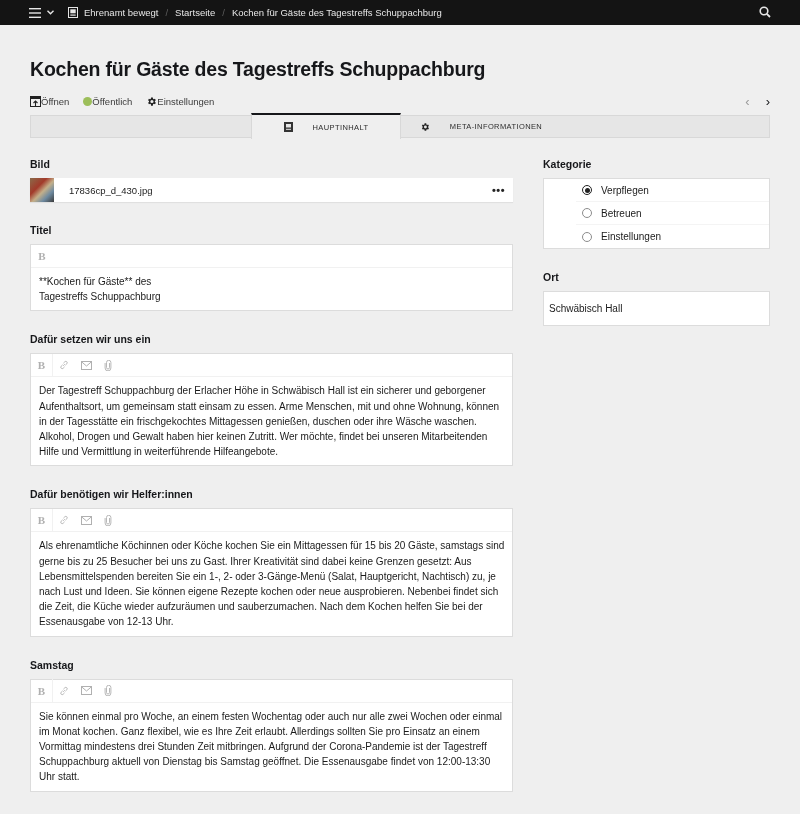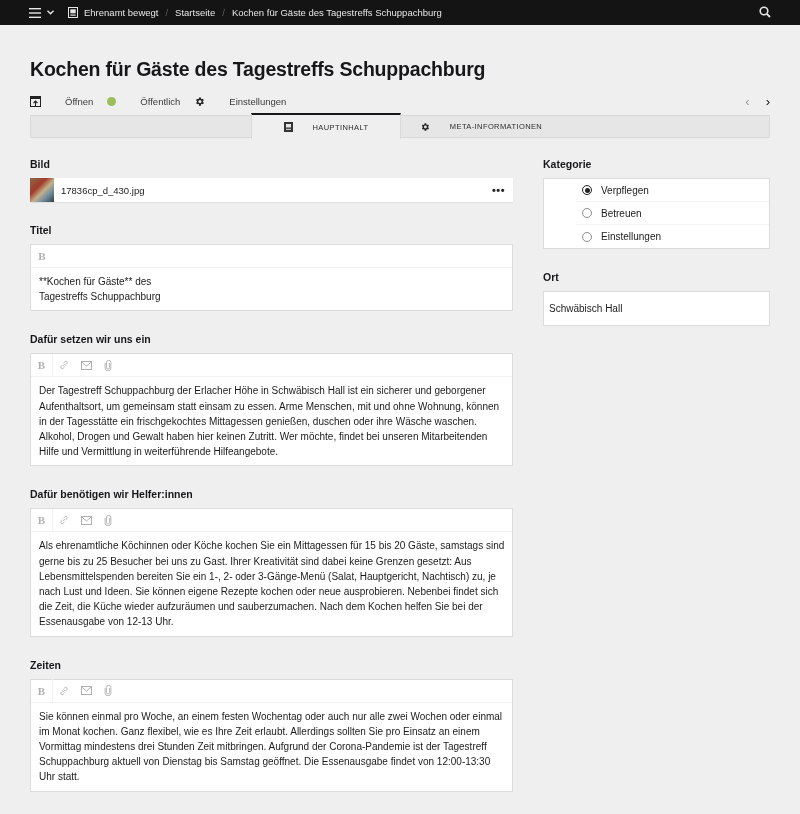--- a/index.html
+++ b/index.html
@@ -12,21 +12,21 @@
   .menu-toggle svg { display: block; }
   .breadcrumb { display: flex; align-items: center; margin-left: 14px; font-size: 9.5px; color: #e6e6e6; }
   .breadcrumb .crumb { cursor: pointer; }
   .breadcrumb .sep { color: #5e5e5e; margin: 0 7px; }
   .breadcrumb .site-icon { margin-right: 6px; display: inline-flex; }
   .search-btn { position: absolute; right: 29px; top: 6px; cursor: pointer; }
 
   
   .page-title { font-size: 19.5px; font-weight: bold; margin: 33px 0 0 30px; letter-spacing: -0.2px; color: #16171a; }
   .actions { display: flex; align-items: center; margin: 13px 30px 0 30px; height: 14px; font-size: 9.5px; color: #3b3b3b; }
-  .action { display: flex; align-items: center; gap: 24px; margin-right: 14px; cursor: pointer; }
+  .action { display: flex; align-items: center; gap: 0; margin-right: 14px; cursor: pointer; }
   .status-dot { width: 9px; height: 9px; border-radius: 50%; background: #9cbe5a; display: inline-block; }
   .pager { margin-left: auto; display: flex; gap: 16px; font-size: 13px; }
   .pager span { cursor: pointer; }
   .pager .prev { color: #9a9a9a; }
   .pager .next { color: #16171a; }
 
   
   .tabs { margin: 7px 30px 0 30px; height: 23px; display: flex; background: #e6e6e6; border: 1px solid #d8d8d8; border-bottom: none; position: relative; }
   .tab-spacer { width: 220px; border-bottom: 1px solid #d8d8d8; }
   .tab { display: flex; align-items: center; justify-content: center; gap: 20px; font-size: 7.5px; letter-spacing: 0.4px; color: #2c2c2c; cursor: pointer; }
@@ -36,21 +36,21 @@
 
   
   .content { display: flex; margin: 20px 30px 0 30px; }
   .col-main { width: 483px; }
   .col-side { width: 227px; margin-left: 30px; }
 
   .field-label { font-size: 10.5px; font-weight: bold; color: #16171a; margin-bottom: 8px; height: 12px; }
   .field { margin-bottom: 22px; }
 
   
-  .image-field { height: 24px; background: #fff; display: flex; align-items: center; box-shadow: 0 1px 1px rgba(0,0,0,0.06); }
+  .image-field { height: 24px; background: #fff; display: flex; align-items: center; box-shadow: 0 1px 1px rgba(0,0,0,0.06); gap: 8px; }
   .thumb { width: 24px; height: 24px; background: linear-gradient(135deg, #8a6a4a 0%, #a23a2a 35%, #c4b08a 55%, #6e8aa0 75%, #3a3a3a 100%); flex: none; cursor: pointer; }
   .filename { margin-left: 7px; font-size: 9.5px; color: #222; cursor: pointer; }
   .more-btn { margin-left: auto; margin-right: 8px; font-size: 11px; font-weight: bold; letter-spacing: 0.5px; color: #222; cursor: pointer; line-height: 1; }
 
   
   .rte { background: #fff; border: 1px solid #dcdcdc; }
   .rte-toolbar { height: 23px; display: flex; align-items: center; border-bottom: 1px solid #f1f1f1; }
   .tb-btn { width: 22px; height: 23px; display: flex; align-items: center; justify-content: center; cursor: pointer; color: #b0b0b0; }
   .tb-btn.bold { font-family: "Liberation Serif", serif; font-weight: bold; font-size: 11px; border-right: 1px solid #f1f1f1; }
   .rte-body { padding: 6px 5px 6px 8px; font-size: 10px; line-height: 15.2px; color: #1b1b1b; cursor: text; }
@@ -218,21 +218,21 @@
             <svg width="8" height="11" viewBox="0 0 8 11">
                 <path d="M5.5 3 L5.5 7.5 a1.5 1.5 0 0 1 -3 0 L2.5 2.5 a2.2 2.2 0 0 1 4.4 0 L6.9 8 a2.9 2.9 0 0 1 -5.8 0 L1.1 3" stroke="#b0b0b0" stroke-width="0.9" fill="none"></path>
               </svg>
           </span>
         </div>
         <div class="rte-body">Als ehrenamtliche Köchinnen oder Köche kochen Sie ein Mittagessen für 15 bis 20 Gäste, samstags sind gerne bis zu 25 Besucher bei uns zu Gast. Ihrer Kreativität sind dabei keine Grenzen gesetzt: Aus Lebensmittelspenden bereiten Sie ein 1-, 2- oder 3-Gänge-Menü (Salat, Hauptgericht, Nachtisch) zu, je nach Lust und Ideen. Sie können eigene Rezepte kochen oder neue ausprobieren. Nebenbei findet sich die Zeit, die Küche wieder aufzuräumen und sauberzumachen. Nach dem Kochen helfen Sie bei der Essenausgabe von 12-13 Uhr.</div>
       </div>
     </div>
 
     <div class="field">
-      <div class="field-label">Zeiten</div>
+      <div class="field-label">Samstag</div>
       <div class="rte">
         <div class="rte-toolbar">
           <span class="tb-btn bold">B</span>
           <span class="tb-btn">
             <svg width="10" height="10" viewBox="0 0 10 10">
                 <path d="M4.2 5.8 L5.8 4.2 M3.6 4.8 L2.2 6.2 a1.4 1.4 0 0 0 2 2 L5.6 6.8 M6.4 5.2 L7.8 3.8 a1.4 1.4 0 0 0 -2 -2 L4.4 3.2" stroke="#b0b0b0" stroke-width="0.9" fill="none"></path>
               </svg>
           </span>
           <span class="tb-btn">
             <svg width="11" height="9" viewBox="0 0 11 9">

